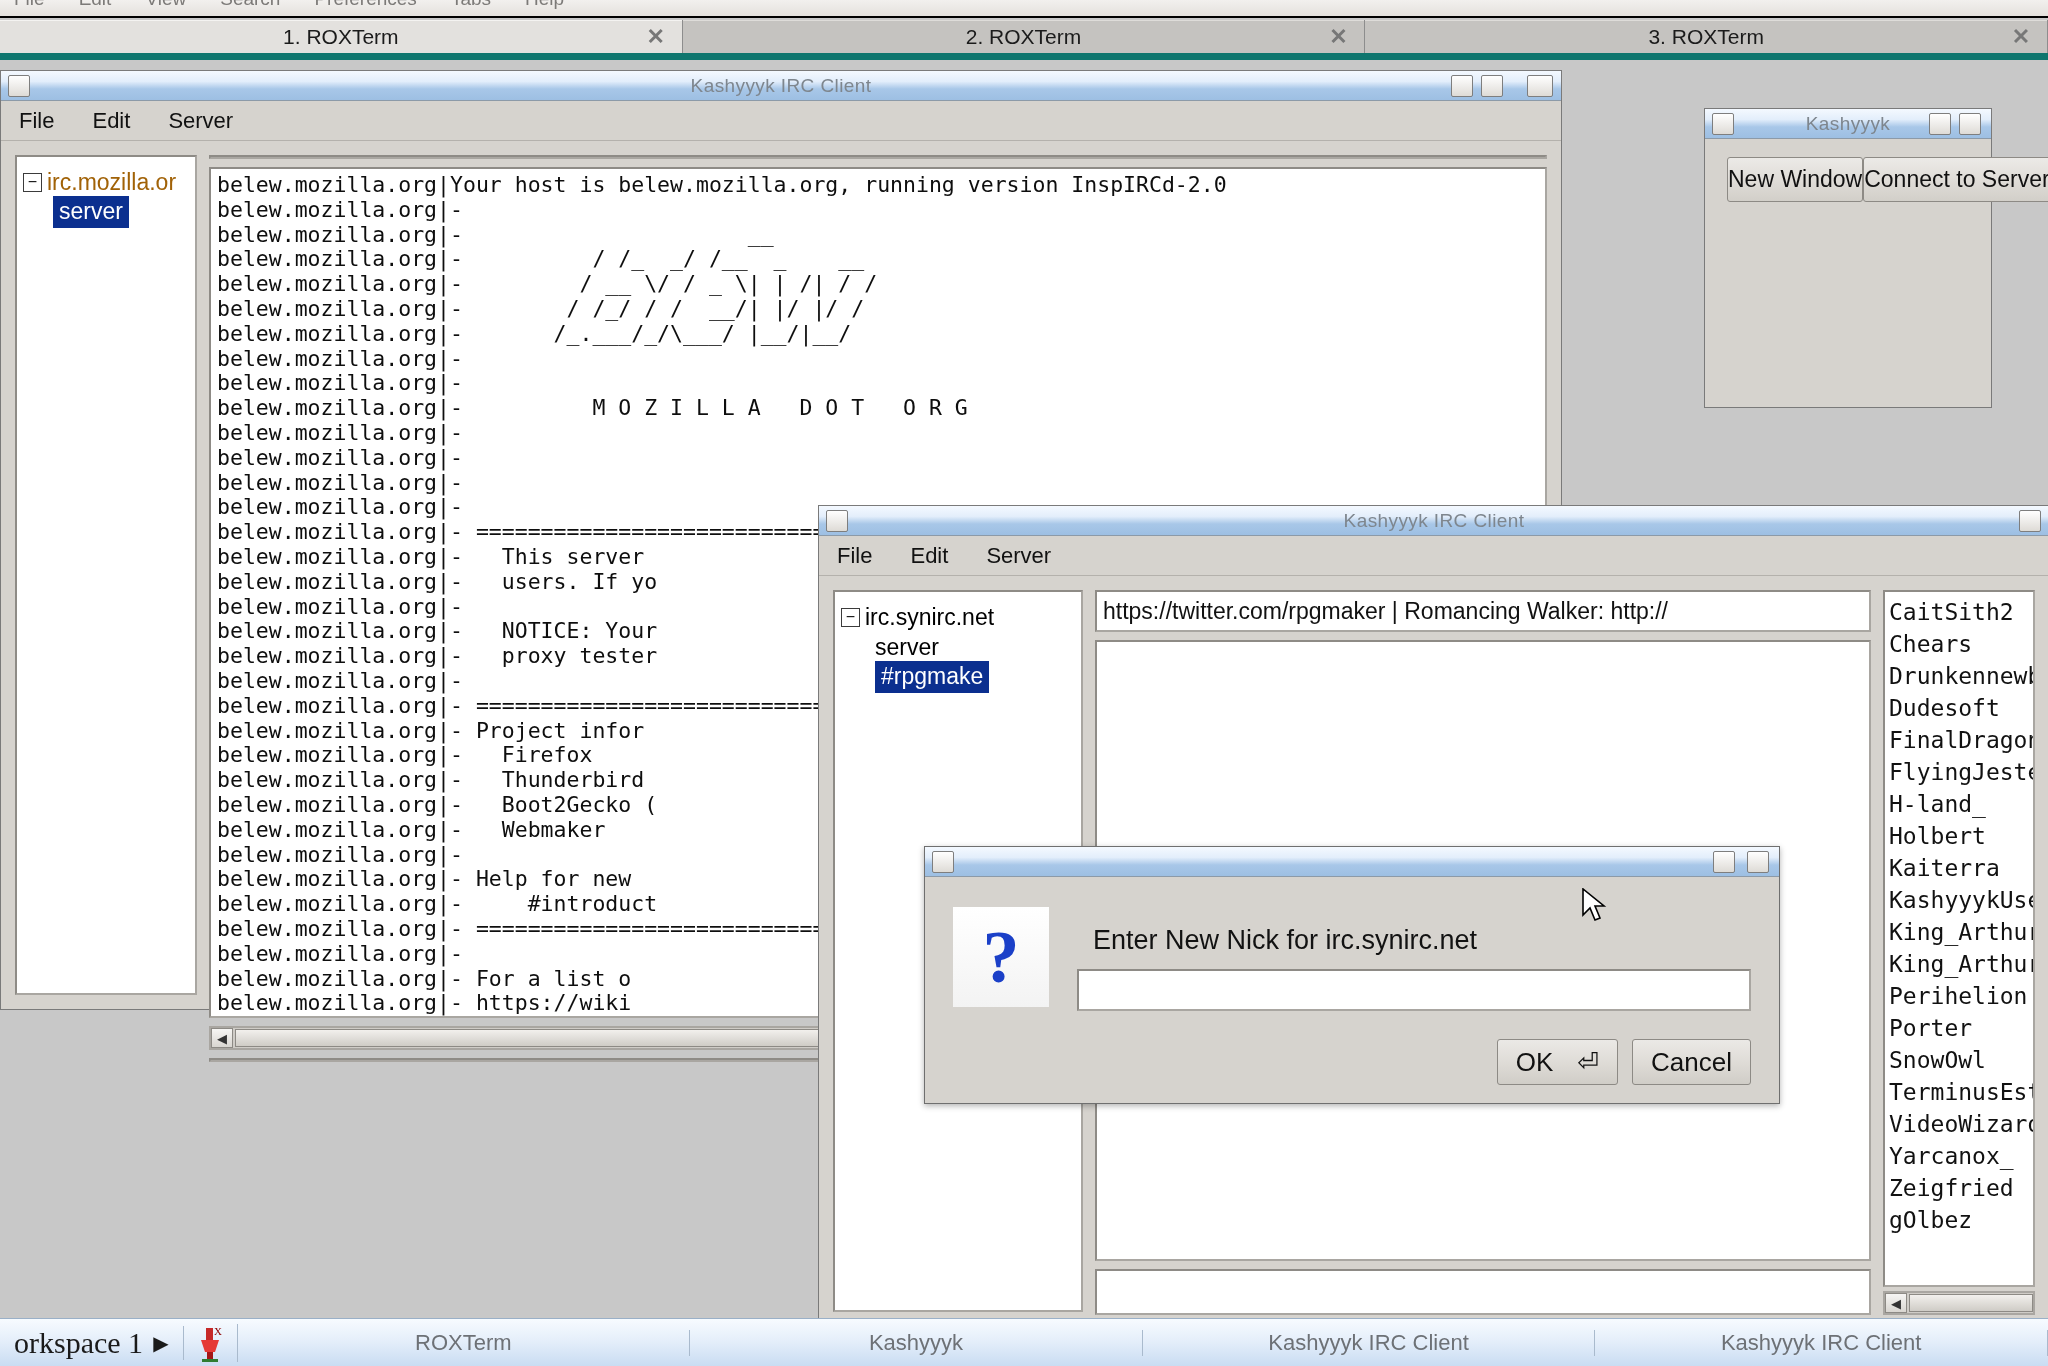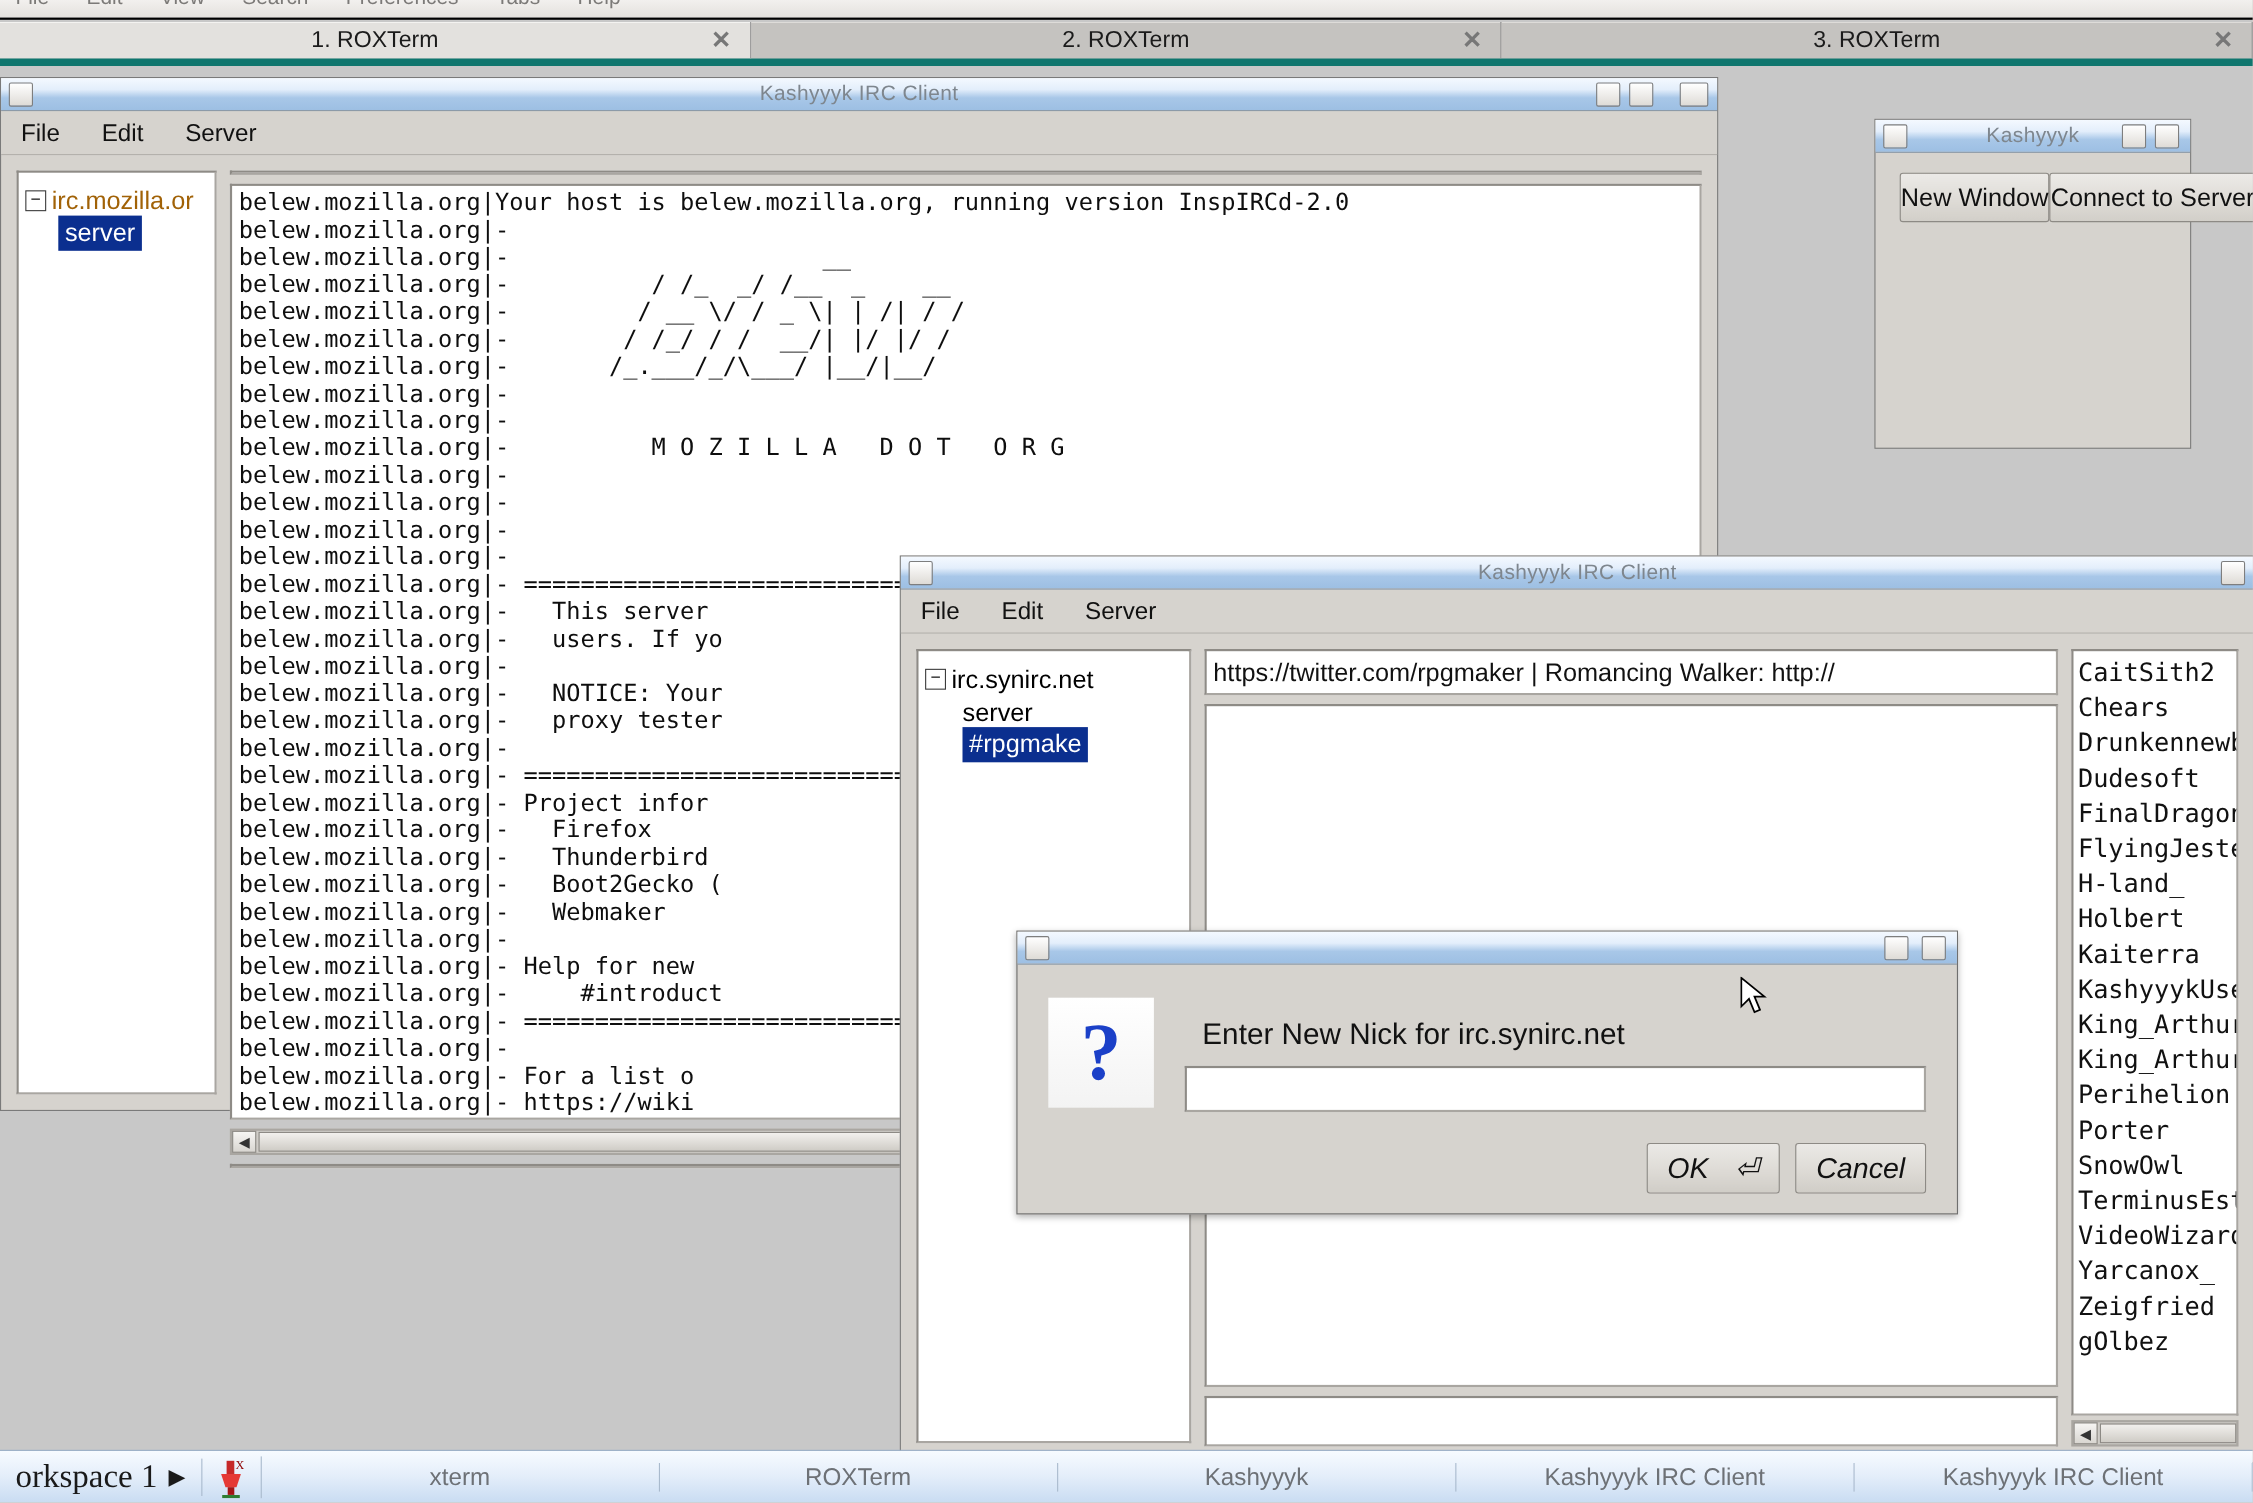--- a/index.html
+++ b/index.html
@@ -149,21 +149,21 @@
     position: absolute; left: 152px; top: 92px; right: 28px; height: 42px;
     background: #fff; border: 2px solid #a9a6a1;
     border-top-color:#8e8b86; border-left-color:#8e8b86;
   }
   #dlg .dbtns { position: absolute; right: 28px; bottom: 20px; display:flex; gap: 14px; }
   .dlg-btn {
     min-width: 110px; height: 46px; padding: 0 18px;
     background: linear-gradient(#ebe9e6 0%, #dfdcd7 50%, #d0cdc7 100%);
     border: 1px solid #8d8a85; border-radius: 3px;
     font-size: 26px; color: #111; display: flex; align-items: center;
-    justify-content: center; gap: 24px; font-style: italic;
+    justify-content: center; gap: 24px;
   }
   .cursor-arrow { position: absolute; left: 1582px; top: 888px; width: 0; height: 0; }
   .cursor-arrow svg { position: absolute; left:0; top:0; }
 
   
   #taskbar {
     position: absolute; left: 0; bottom: 0; width: 2048px; height: 48px;
     background: linear-gradient(#f7fbff 0%, #e4eefa 48%, #c9dcf2 100%);
     border-top: 1px solid #9ab0c8; display: flex; align-items: center;
     font-size: 22px; color: #6d7176;
@@ -395,20 +395,19 @@
     </div>
     <div class="trayicon">
       <svg width="34" height="38" viewBox="0 0 34 38">
         <rect x="13" y="4" width="7" height="13" fill="#c62828"></rect>
         <polygon points="8,16 26,16 22,28 12,28" fill="#e53935"></polygon>
         <rect x="14" y="28" width="6" height="7" fill="#a31515"></rect>
         <polygon points="9,35 25,35 25,38 9,38" fill="#2e7d32"></polygon>
         <text x="21" y="11" font-size="11" fill="#8e0000" font-family="Liberation Serif, serif">X</text>
       </svg>
     </div>
-    <div class="task">xterm</div>
     <div class="task">ROXTerm</div>
     <div class="task">Kashyyyk</div>
     <div class="task">Kashyyyk IRC Client</div>
     <div class="task">Kashyyyk IRC Client</div>
   </div>
 
 </div>
 
 </body></html>

